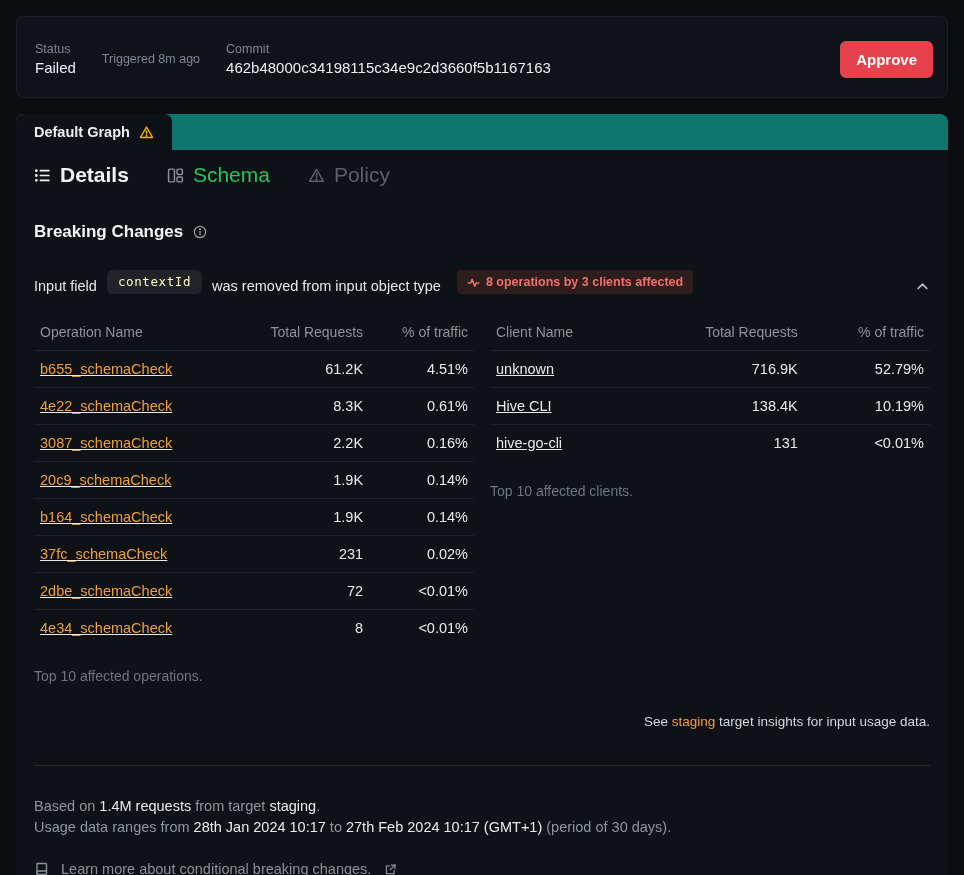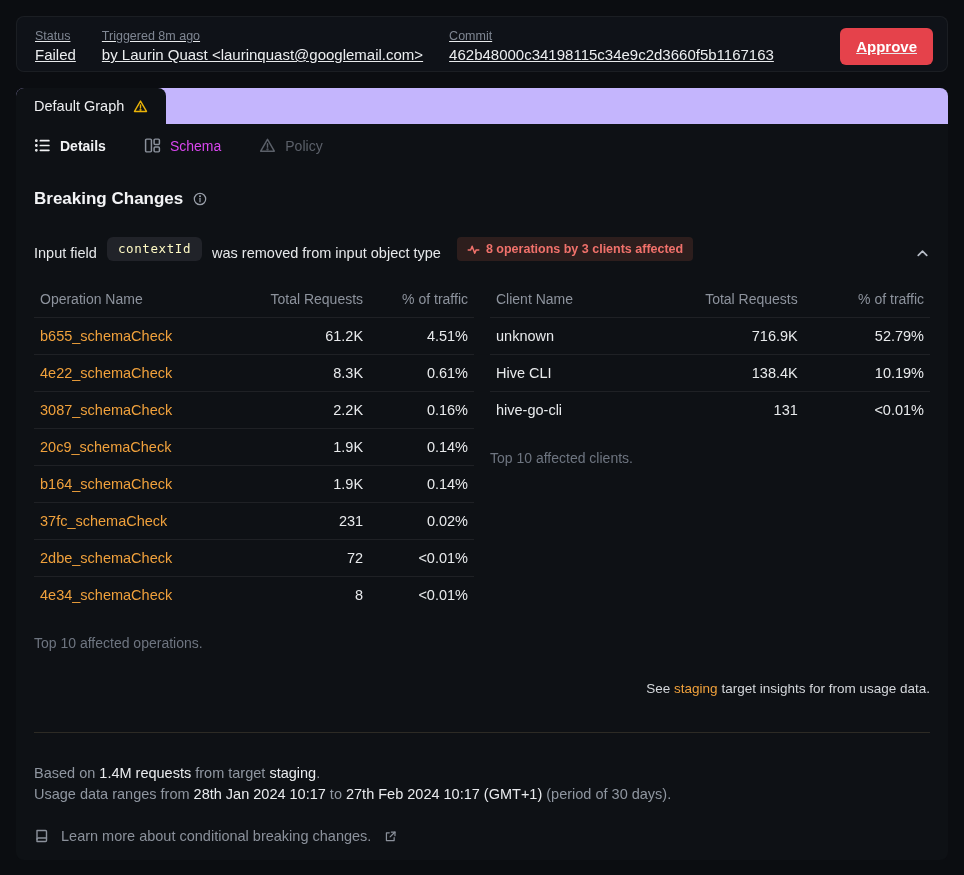--- a/index.html
+++ b/index.html
@@ -10,67 +10,67 @@
     color:#e8eaec;
     overflow:hidden;
     -webkit-font-smoothing:antialiased;
   }
   
   .header-card {
     margin:16px 16px 0;
     background:#0f1218;
     border:1px solid rgba(255,255,255,0.05);
     border-radius:8px;
-    height:56px;
+    height:82px;
     display:flex;
     align-items:center;
     padding:4px 14px 0 18px;
-    text-decoration:underline;
   }
   .meta { display:flex; flex-direction:column; gap:3px; margin-right:26px; }
   .meta .label { font-size:12.5px; color:#7f8692; }
   .meta .value { font-size:15px; color:#eceef0; }
   .approve-btn {
     margin-left:auto;
     background:#e5424b;
     color:#ffffff;
     border:none;
     border-radius:6px;
     font-family:"Liberation Sans", sans-serif;
     font-size:15px;
     font-weight:700;
     padding:10px 16px;
     cursor:pointer;
   }
   
   .main-card { margin:16px 16px 0; }
   .tabstrip {
-    background:#c4b5fd;
+    background:#0f766e;
     border-radius:8px 8px 0 0;
     height:36px;
     display:flex;
+    font-weight:bold;
   }
   .graph-tab {
     background:#0e1115;
     border-radius:8px 8px 0 0;
     padding:0 18px;
     display:flex; align-items:center; gap:9px;
     font-size:14.5px; color:#edeef0;
     cursor:pointer;
   }
   .content {
     background:#0e1115;
     border-radius:0 0 8px 8px;
     padding-bottom:16px;
     min-height:718px;
   }
   .tabs-row { display:flex; align-items:center; gap:38px; padding:13px 18px 11px; }
-  .tab { display:flex; align-items:flex-end; gap:9px; font-size:14px; cursor:pointer; }
+  .tab { display:flex; align-items:center; gap:9px; font-size:21px; cursor:pointer; }
   .tab.active { color:#f1f2f4; font-weight:700; }
-  .tab.inactive { color:#d946ef; }
+  .tab.inactive { color:#22c55e; }
   .tab.dim { color:#5b6069; }
   
   .section { padding:0 18px;margin-top:24px; }
   .section-title-row { display:flex; align-items:center; gap:10px; margin-top:16px; }
   .section-title { font-size:17px; font-weight:700; color:#f3f4f6; }
   .info-icon { color:#9aa0aa; display:flex; }
   .change-row {
     margin-top:28px;
     display:flex; align-items:flex-end; gap:10px;
     font-size:14.5px; color:#e6e8ea;
@@ -104,21 +104,21 @@
   th {
     color:#8d939d; font-weight:400; font-size:14px;
     padding:10px 6px; border-bottom:1px solid rgba(255,255,255,0.07);
     text-align:right; white-space:nowrap;
   }
   th:first-child { text-align:left; }
   td {
     padding:10px 6px; border-bottom:1px solid rgba(255,255,255,0.07);
     color:#e8eaec; text-align:right; white-space:nowrap;
   }
-  td:first-child { text-align:left; }
+  td:first-child { text-align:left;text-decoration:underline; }
   tr:last-child td { border-bottom:none; }
   .op-link { color:#f0a13c; cursor:pointer; }
   .caption { color:#6e7580; font-size:14px; margin-top:22px; }
   .note { text-align:right; font-size:13.5px; color:#d4d7db; margin-top:30px; }
   .link-orange { color:#f0a13c; cursor:pointer; }
   .divider { height:1px; background:#2d2b25; margin-top:36px; }
   
   .footer { margin-top:30px; font-size:14.5px; color:#8f96a0; line-height:1.42; }
   .footer .em { color:#e9ebee; }
   .learn-row {
@@ -132,21 +132,20 @@
 </head>
 <body>
 
 <div class="header-card">
   <div class="meta">
     <span class="label">Status</span>
     <span class="value">Failed</span>
   </div>
   <div class="meta">
     <span class="label">Triggered 8m ago</span>
-    <span class="value">by Laurin Quast &lt;laurinquast@googlemail.com&gt;</span>
   </div>
   <div class="meta">
     <span class="label">Commit</span>
     <span class="value">462b48000c34198115c34e9c2d3660f5b1167163</span>
   </div>
   <button class="approve-btn">Approve</button>
 </div>
 
 <div class="main-card">
   <div class="tabstrip">
@@ -311,21 +310,21 @@
                   <td>hive-go-cli</td>
                   <td>131</td>
                   <td>&lt;0.01%</td>
                 </tr>
               </tbody>
           </table>
           <div class="caption">Top 10 affected clients.</div>
         </div>
       </div>
 
-      <div class="note"><span>See </span><span class="link-orange">staging</span><span> target insights for from usage data.</span></div>
+      <div class="note"><span>See </span><span class="link-orange">staging</span><span> target insights for input usage data.</span></div>
 
       <div class="divider"></div>
 
       <div class="footer">
         <div><span>Based on </span><span class="em">1.4M requests</span><span> from target </span><span class="em">staging</span><span>.</span></div>
         <div><span>Usage data ranges from </span><span class="em">28th Jan 2024 10:17</span><span> to </span><span class="em">27th Feb 2024 10:17 (GMT+1)</span><span> (period of 30 days).</span></div>
       </div>
 
       <div class="learn-row">
         <span>

